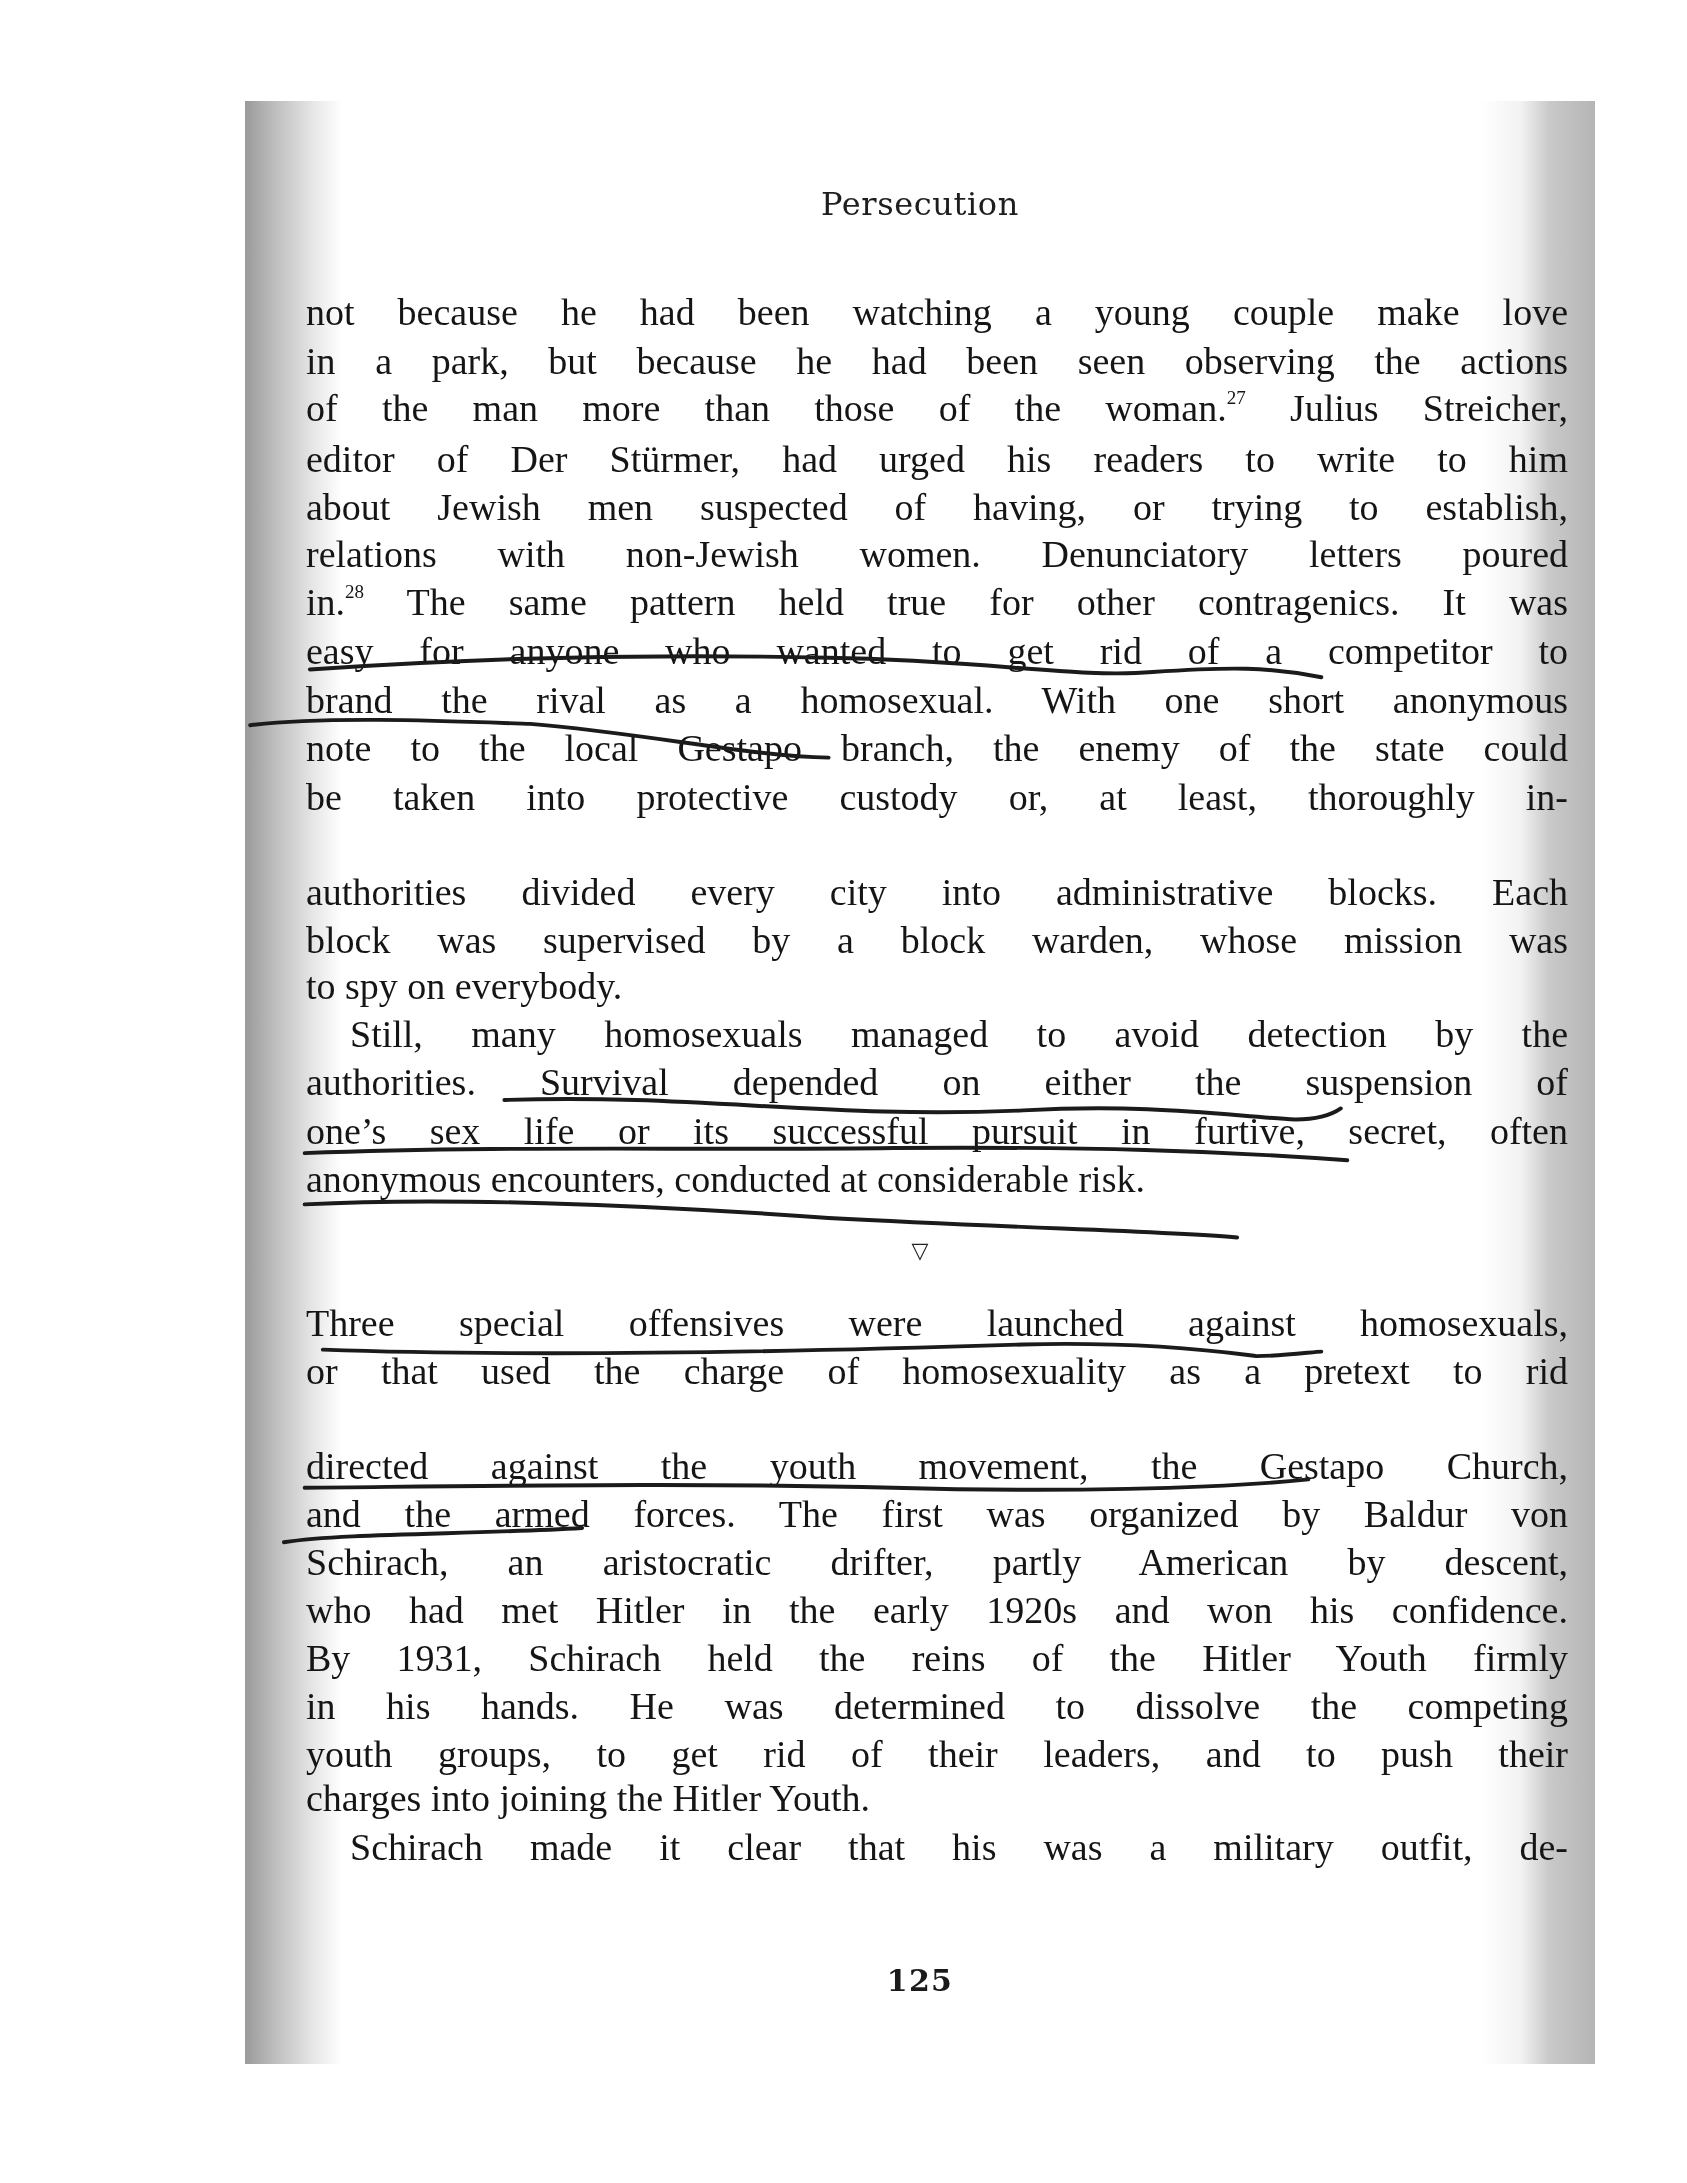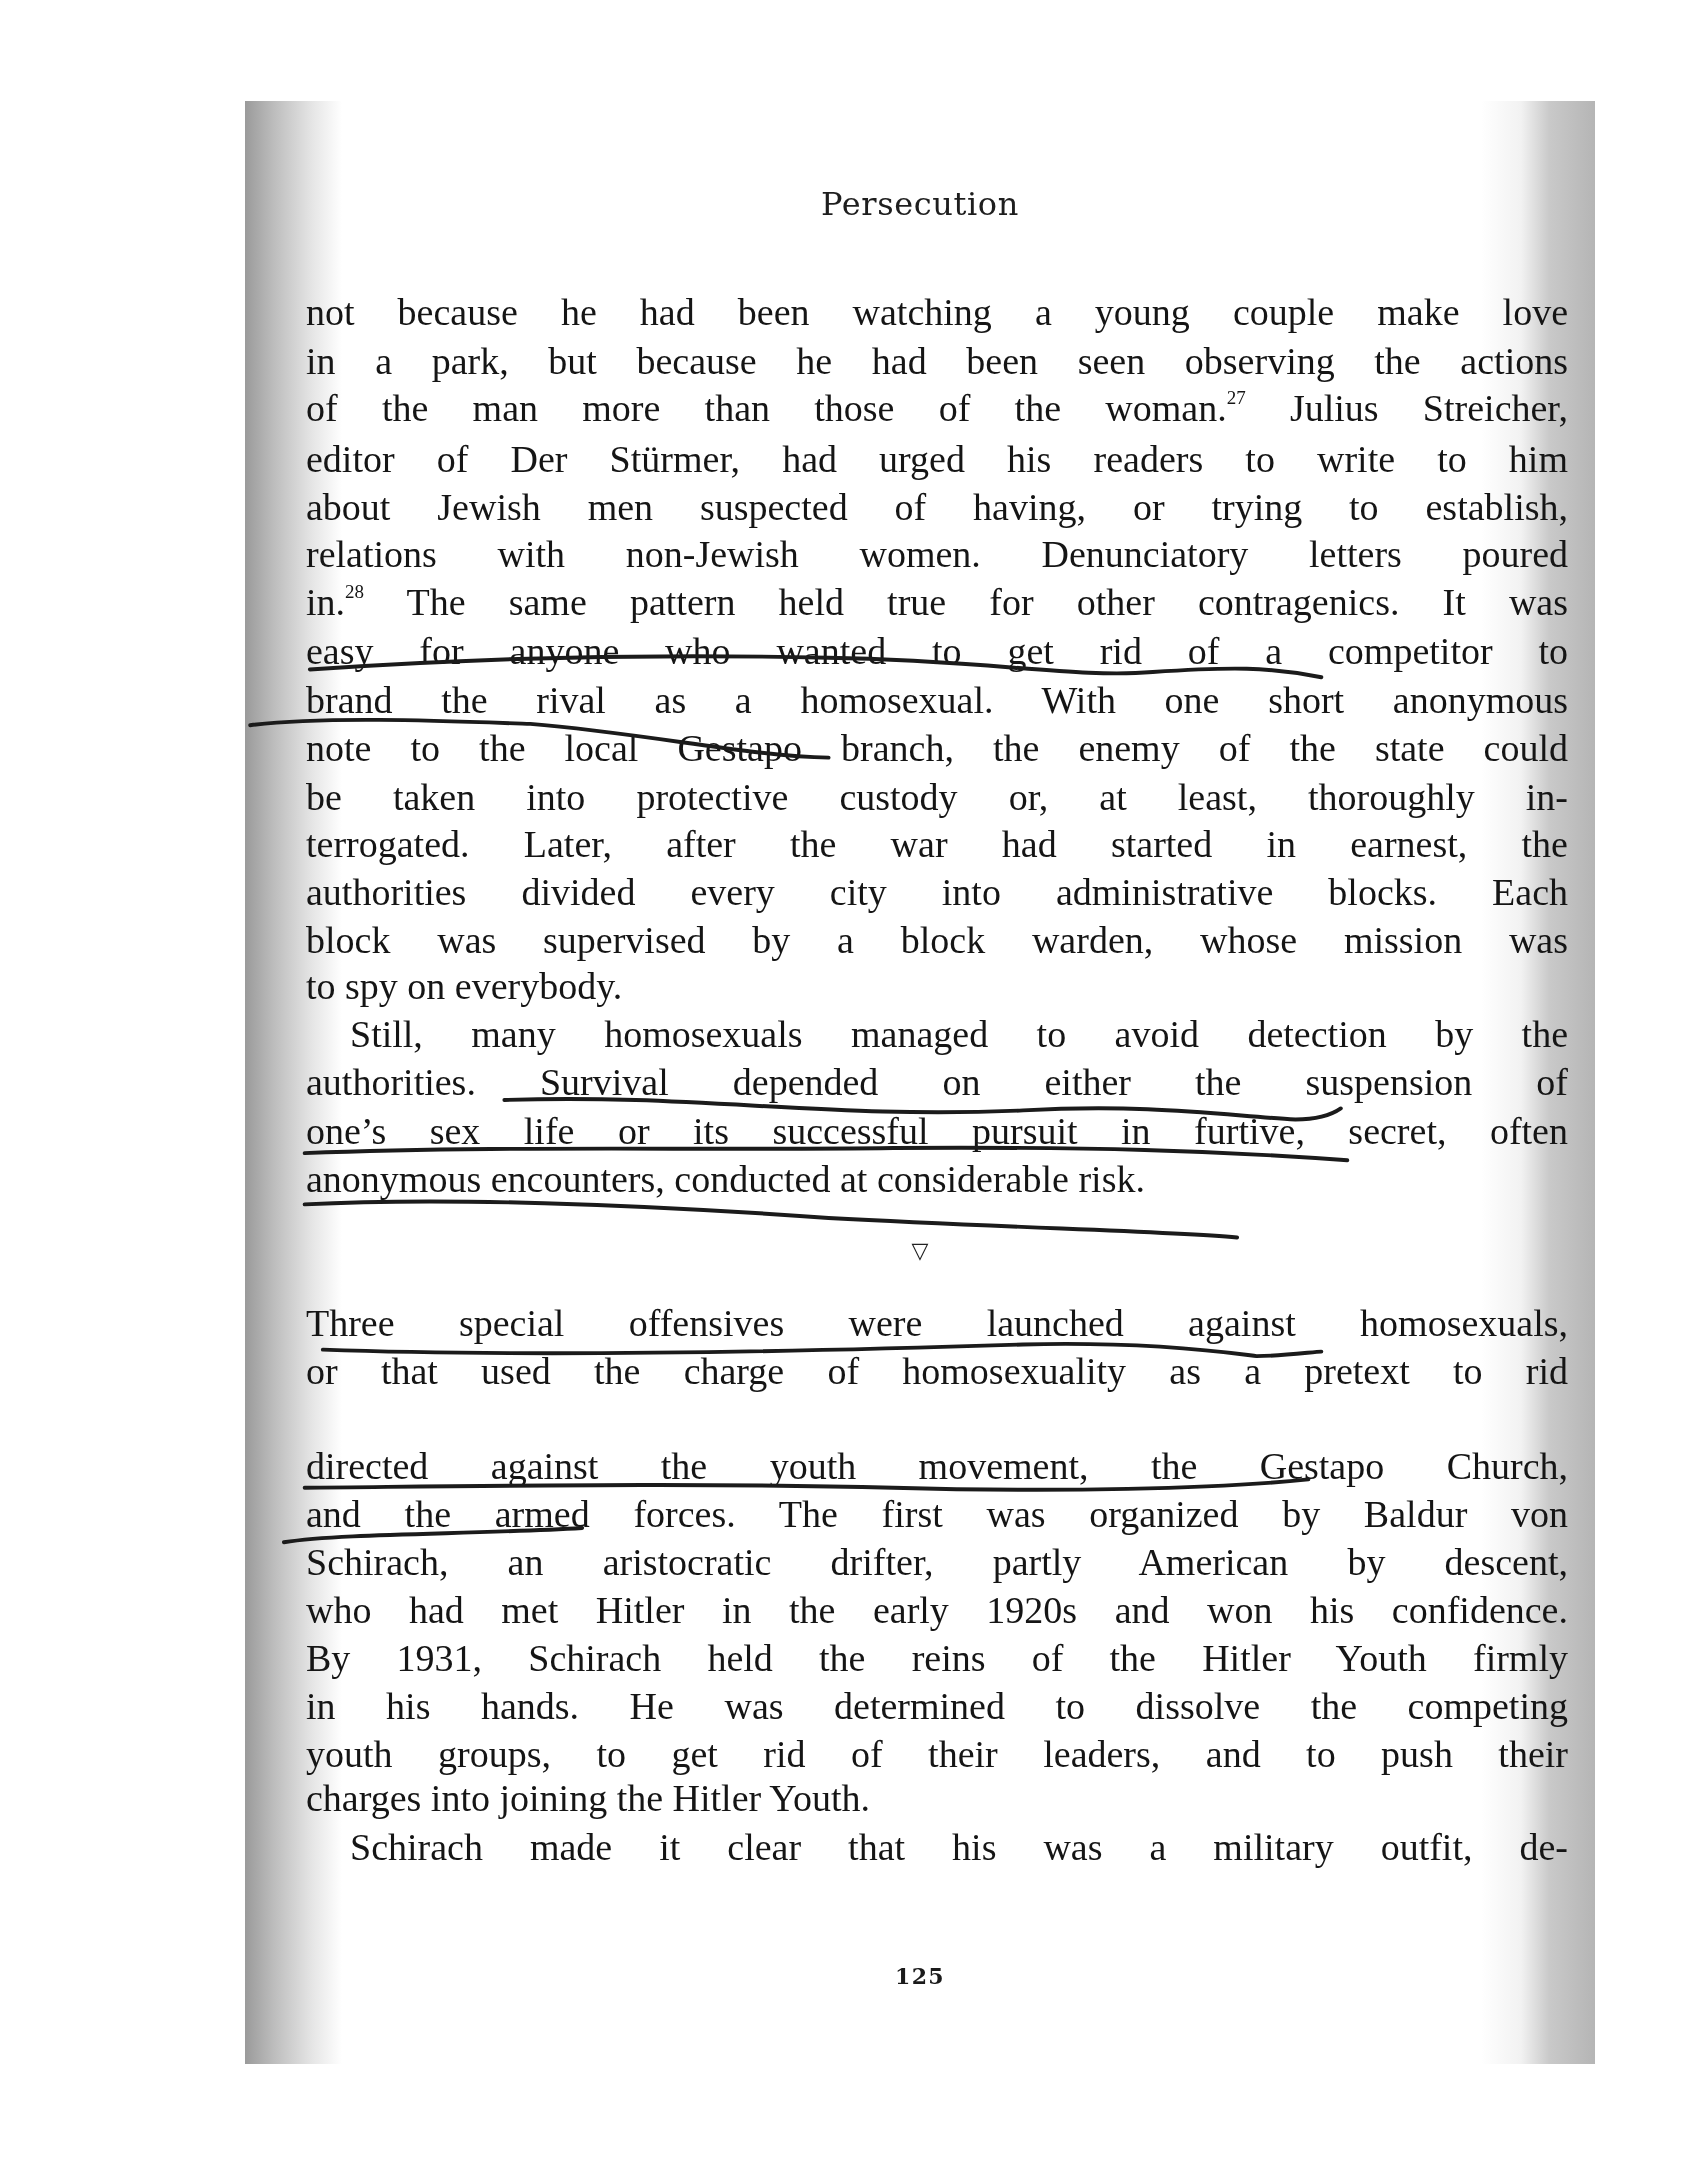--- a/index.html
+++ b/index.html
@@ -28,21 +28,21 @@
   .line.last { text-align-last:left; }
   .line.indent { padding-left:44px; width:1218px; }
   .line sup { font-size:19px; line-height:0; vertical-align:17px; }
   .ital { }
   .ornament {
     position:absolute; left:0; width:100%; top:1137px; text-align:center;
     font-family:"DejaVu Sans", sans-serif; font-size:22px; color:#222;
   }
   .folio {
     position:absolute; left:0; width:100%; top:1862px; text-align:center;
-    font-family:"DejaVu Serif", serif; font-size:22px; font-weight:bold; color:#1a1a1a; letter-spacing:1.3px;
+    font-family:"DejaVu Serif", serif; font-size:30px; font-weight:bold; color:#1a1a1a; letter-spacing:1.3px;
   }
   svg.marks { position:absolute; left:0; top:0; width:1350px; height:1963px; pointer-events:none; }
   svg.marks path { fill:none; stroke:#1b1b1b; stroke-width:6; stroke-linecap:round; }
 </style>
 </head>
 <body>
 
 <div class="scan">
   <div class="shade-left"></div>
   <div class="shade-right"></div>
@@ -53,21 +53,20 @@
   <div class="line" style="top:236px">in a park, but because he had been seen observing the actions</div>
   <div class="line" style="top:283px"><span>of the man more than those of the woman.</span><sup>27</sup><span> Julius Streicher,</span></div>
   <div class="line" style="top:334px"><span>editor of </span><span class="ital">Der Stürmer</span><span>, had urged his readers to write to him</span></div>
   <div class="line" style="top:382px">about Jewish men suspected of having, or trying to establish,</div>
   <div class="line" style="top:429px">relations with non-Jewish women. Denunciatory letters poured</div>
   <div class="line" style="top:477px"><span>in.</span><sup>28</sup><span> The same pattern held true for other contragenics. It was</span></div>
   <div class="line" style="top:526px">easy for anyone who wanted to get rid of a competitor to</div>
   <div class="line" style="top:575px">brand the rival as a homosexual. With one short anonymous</div>
   <div class="line" style="top:623px">note to the local Gestapo branch, the enemy of the state could</div>
   <div class="line" style="top:672px">be taken into protective custody or, at least, thoroughly in-</div>
-  <div class="line" style="top:719px">terrogated. Later, after the war had started in earnest, the</div>
   <div class="line" style="top:767px">authorities divided every city into administrative blocks. Each</div>
   <div class="line" style="top:815px">block was supervised by a block warden, whose mission was</div>
   <div class="line last" style="top:861px">to spy on everybody.</div>
 
   <div class="line indent" style="top:909px">Still, many homosexuals managed to avoid detection by the</div>
   <div class="line" style="top:957px">authorities. Survival depended on either the suspension of</div>
   <div class="line" style="top:1006px">one’s sex life or its successful pursuit in furtive, secret, often</div>
   <div class="line last" style="top:1054px">anonymous encounters, conducted at considerable risk.</div>
 
   <div class="ornament">▽</div>

